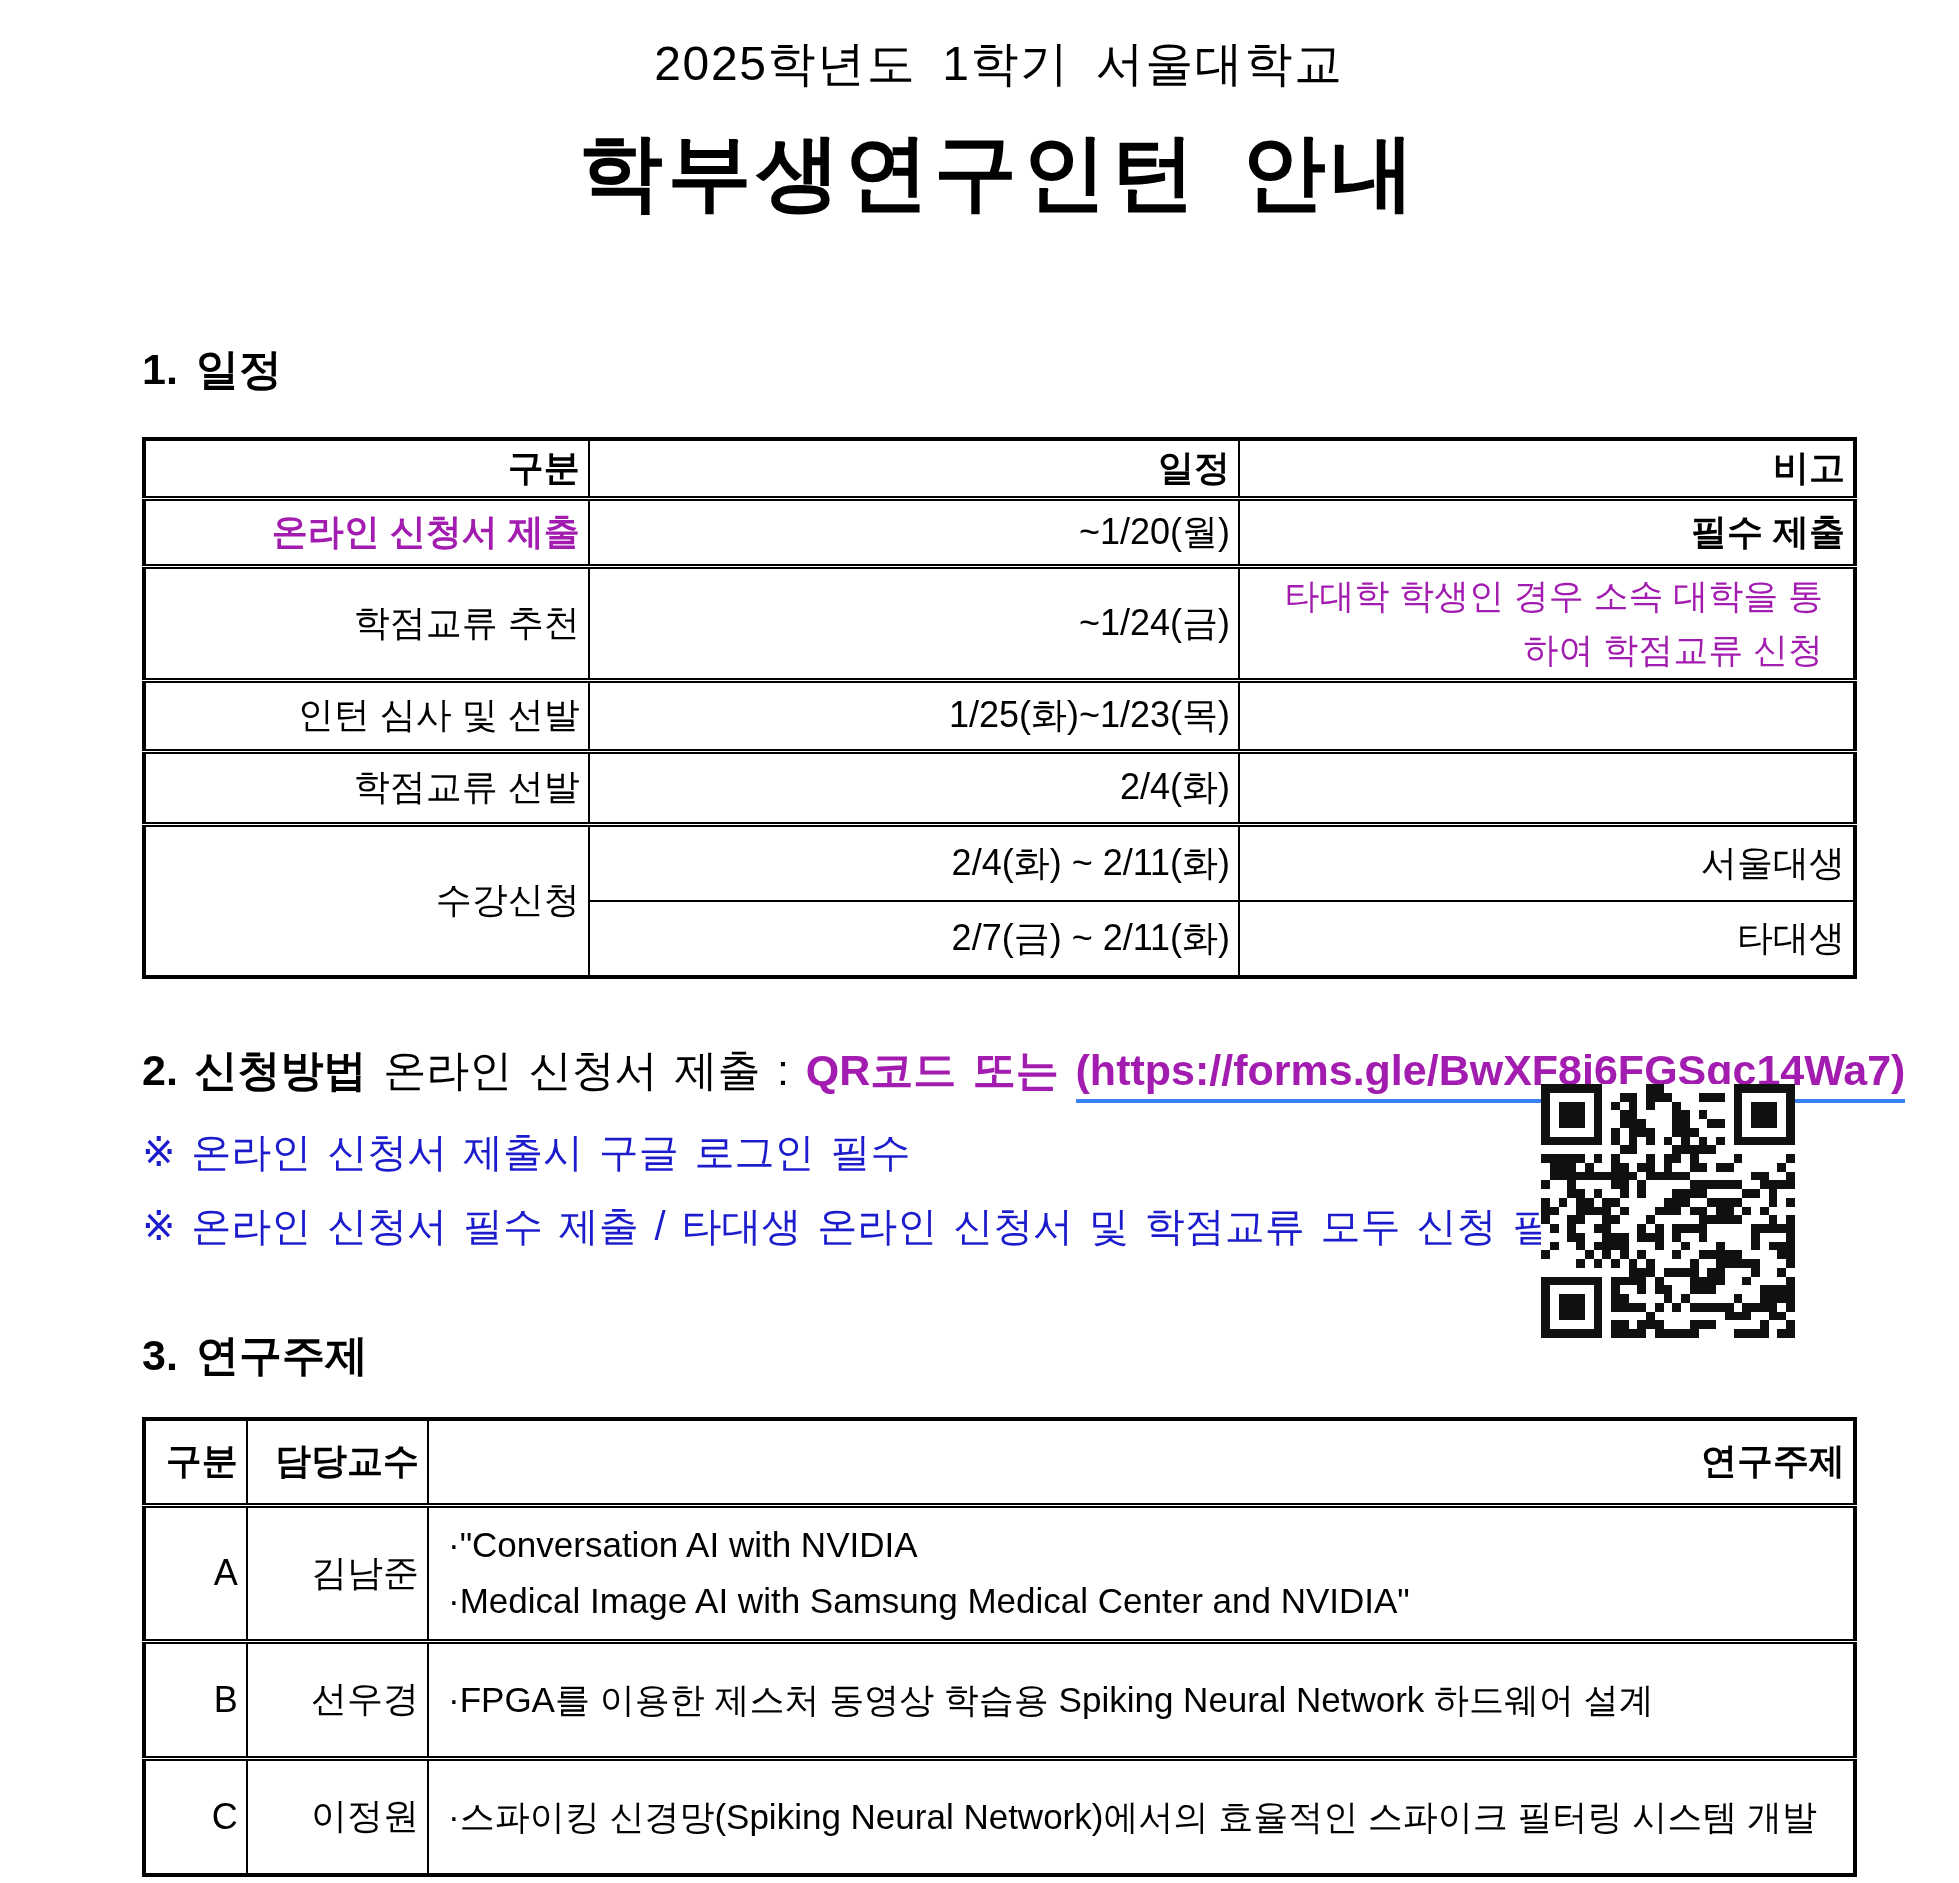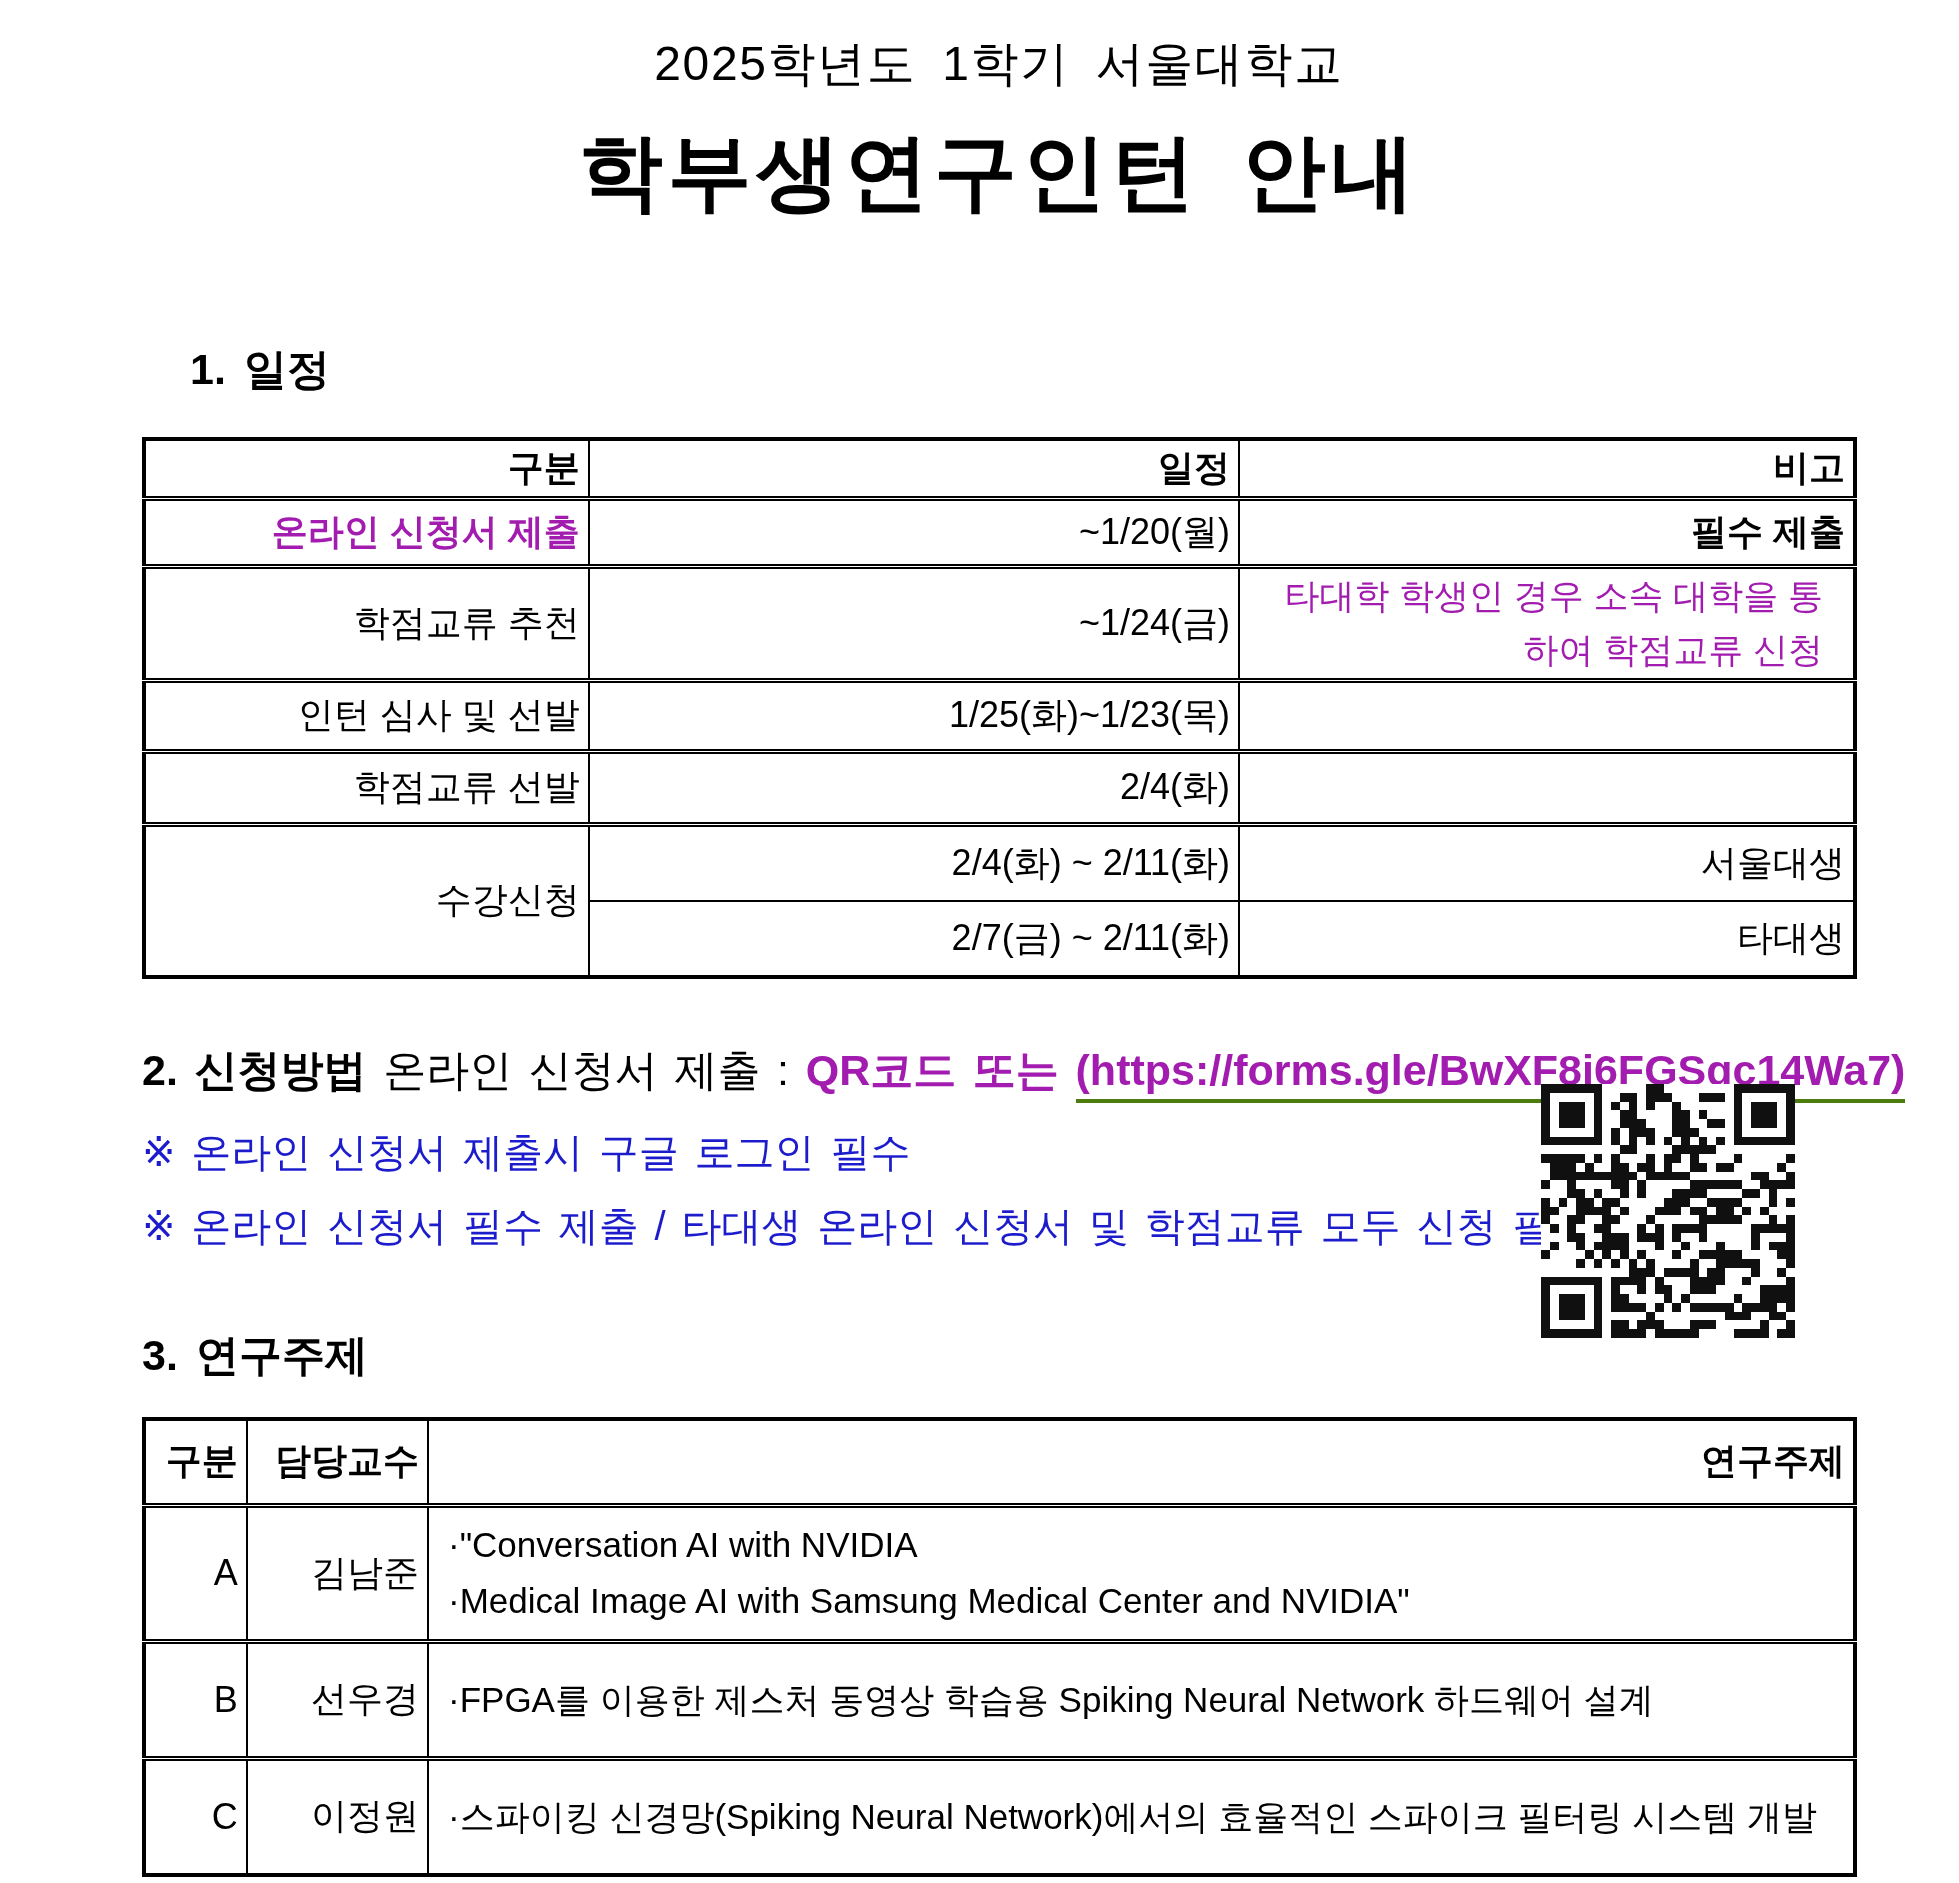--- a/index.html
+++ b/index.html
@@ -7,21 +7,21 @@
     width:1959px;height:1884px;background:#ffffff;color:#000;
     font-family:"Liberation Sans","DejaVu Sans",sans-serif;
     position:relative;overflow:hidden;
   }
   .page{padding:22px 103px 0 142px;}
 
   .title1{text-align:center;font-size:48px;font-weight:400;letter-spacing:1.6px;margin-top:9.5px;word-spacing:11px;}
   .title2{text-align:center;font-size:84px;font-weight:700;letter-spacing:4.7px;margin-top:20.5px;word-spacing:14.2px;}
 
   .sec-heading{font-size:43px;font-weight:700;word-spacing:6.3px;}
-  #s1h{margin-top:111px;margin-left:48px;}
+  #s1h{margin-top:111px;}
   #s3h{margin-top:73px;}
 
   table{border-collapse:collapse;table-layout:fixed;width:1715px;border:4.7px solid #000;}
   td,th{border:2.4px solid #000;text-align:right;vertical-align:middle;font-size:36px;padding:0 8px;overflow:hidden;}
   th{font-weight:700;}
   tr.dbl>td{border-top:5.5px double #000;}
 
   .t1{margin-top:38px;}
   .t1 th{height:55px;}
   .t1 tr.r1>td{height:63px;}
@@ -29,21 +29,21 @@
   .t1 tr.r3>td{height:66px;}
   .t1 tr.r4>td{height:68px;}
   .t1 tr.r5a>td{height:73px;}
   .t1 tr.r5b>td{height:73px;}
   .t1 .wrapnote{font-size:35px;line-height:1.55;padding:0 30px;}
 
   .sec2-line{margin-top:63px;font-size:43px;white-space:nowrap;word-spacing:4.7px;}
   .bold{font-weight:700;}
   .red{color:#a21caf;}
   .blue{color:#1c1ccd;}
-  .link-underline{border-bottom:4px solid #4d7c0f;padding-bottom:5.5px;}
+  .link-underline{border-bottom:4px solid #3b82f6;padding-bottom:5.5px;}
   .note{font-size:40px;word-spacing:4.7px;}
   .note1{margin-top:25px;}
   .note2{margin-top:19px;}
 
   .t2{margin-top:32px;}
   .t2 th{height:82px;}
   .t2 tr.ra>td{height:107px;}
   .t2 tr.rb>td{height:93px;}
   .t2 tr.rc>td{height:93px;}
   .t2 td.topic{text-align:left;padding:9.5px 14.2px 9.5px 19px;font-size:35px;line-height:1.6;}

